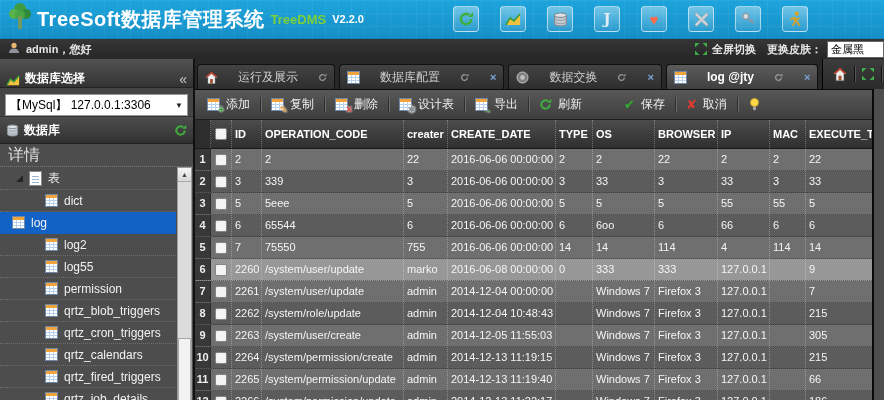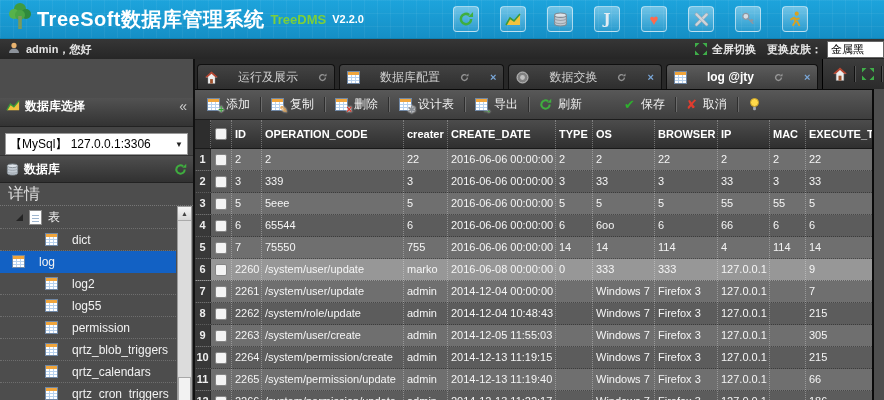--- a/index.html
+++ b/index.html
@@ -28,39 +28,39 @@
            display:flex;align-items:center;color:#e6e6e6;font-size:11px;font-weight:bold;position:relative;}
   .ub-left{margin-left:8px;display:flex;gap:6px;align-items:center;}
   .ub-right{position:absolute;right:0;display:flex;align-items:center;gap:5px;}
   .skin-box{width:52px;height:15px;background:#fff;color:#000;font-weight:normal;font-size:11px;
             line-height:15px;padding-left:3px;border:1px solid #666;overflow:hidden;white-space:nowrap;}
   
   .main{position:absolute;top:59px;left:0;right:0;bottom:0;display:flex;}
   
   .sidebar{width:195px;flex:none;border-right:2px solid #111;display:flex;flex-direction:column;background:#4d4d4d;box-sizing:border-box;}
   .panel-hd{height:28px;flex:none;background:linear-gradient(#525252,#333);border-bottom:1px solid #222;
-            display:flex;align-items:flex-start;gap:5px;padding:0 6px;color:#fff;font-weight:bold;font-size:12px;margin-top:39px;}
+            display:flex;align-items:flex-end;gap:5px;padding:0 6px;color:#fff;font-weight:bold;font-size:12px;}
   .collapse{margin-left:auto;color:#ccc;font-size:14px;font-weight:normal;}
   .conn-row{height:28px;flex:none;display:flex;align-items:flex-end;padding:0 5px;background:#454545;border-bottom:1px solid #333;}
   .select{flex:1;height:20px;background:#fff;border:1px solid #999;display:flex;align-items:center;
           font-size:12px;color:#000;padding:0 4px;}
   .caret{margin-left:auto;font-size:8px;color:#222;}
   .sec-hd{height:26px;flex:none;background:linear-gradient(#4e4e4e,#313131);border-bottom:1px solid #222;
           display:flex;align-items:center;gap:5px;padding:0 6px;color:#fff;font-weight:bold;font-size:12px;}
   .sec-refresh{margin-left:auto;display:flex;}
   .detail-row{height:22px;flex:none;line-height:22px;padding-left:8px;color:#ddd;font-size:16px;
               border-bottom:1px dotted #777;background:#4d4d4d;}
   .tree{flex:1;position:relative;background:#4d4d4d;overflow:hidden;}
   .tree-root{height:22px;display:flex;align-items:center;gap:6px;padding-left:16px;color:#f0f0f0;
              font-size:12px;border-bottom:1px dotted #6e6e6e;margin-right:17px;}
   .expander{width:0;height:0;border-left:7px solid transparent;border-bottom:7px solid #242424;flex:none;}
   .doc-ico{width:11px;height:13px;background:#fff;border:1px solid #8a8a8a;flex:none;
            background-image:repeating-linear-gradient(180deg,transparent 0 2px,#9fb6cf 2px 3px);
            background-size:7px 9px;background-position:2px 2px;background-repeat:no-repeat;}
-  .side-item{height:22px;display:flex;align-items:center;gap:14px;padding-left:45px;color:#f2f2f2;
+  .side-item{height:22px;display:flex;align-items:center;gap:6px;padding-left:45px;color:#f2f2f2;
              font-size:12px;border-bottom:1px dotted #6e6e6e;margin-right:17px;box-sizing:border-box;}
   .side-item.selected{background:var(--selected-blue,#1261c4);border-bottom-color:transparent;padding-left:12px;}
   .tico{position:relative;width:13px;height:13px;flex:none;display:inline-block;border:1px solid #7088a6;
         background-color:#fff;box-sizing:border-box;
         background-image:linear-gradient(#f0a53c,#f0a53c),
           repeating-linear-gradient(180deg,transparent 0 2px,#b8d2ee 2px 3px),
           repeating-linear-gradient(90deg,transparent 0 3px,#b8d2ee 3px 4px);
         background-size:100% 3px,100% 100%,100% 100%;background-repeat:no-repeat,repeat,repeat;}
   .badge{position:absolute;right:-5px;bottom:-5px;font-style:normal;font-size:10px;font-weight:bold;
          line-height:1;text-shadow:0 0 2px #fff,0 0 2px #fff;}
@@ -263,25 +263,25 @@
             <div class="side-item">
     <span class="tico"></span>
     <span class="si-label">permission</span>
   </div>
             <div class="side-item">
     <span class="tico"></span>
     <span class="si-label">qrtz_blob_triggers</span>
   </div>
             <div class="side-item">
     <span class="tico"></span>
+    <span class="si-label">qrtz_cron_triggers</span>
+  </div>
+            <div class="side-item">
+    <span class="tico"></span>
     <span class="si-label">qrtz_calendars</span>
-  </div>
-            <div class="side-item">
-    <span class="tico"></span>
-    <span class="si-label">qrtz_cron_triggers</span>
   </div>
             <div class="side-item">
     <span class="tico"></span>
     <span class="si-label">qrtz_fired_triggers</span>
   </div>
             <div class="side-item">
     <span class="tico"></span>
     <span class="si-label">qrtz_job_details</span>
   </div>
           </div>

